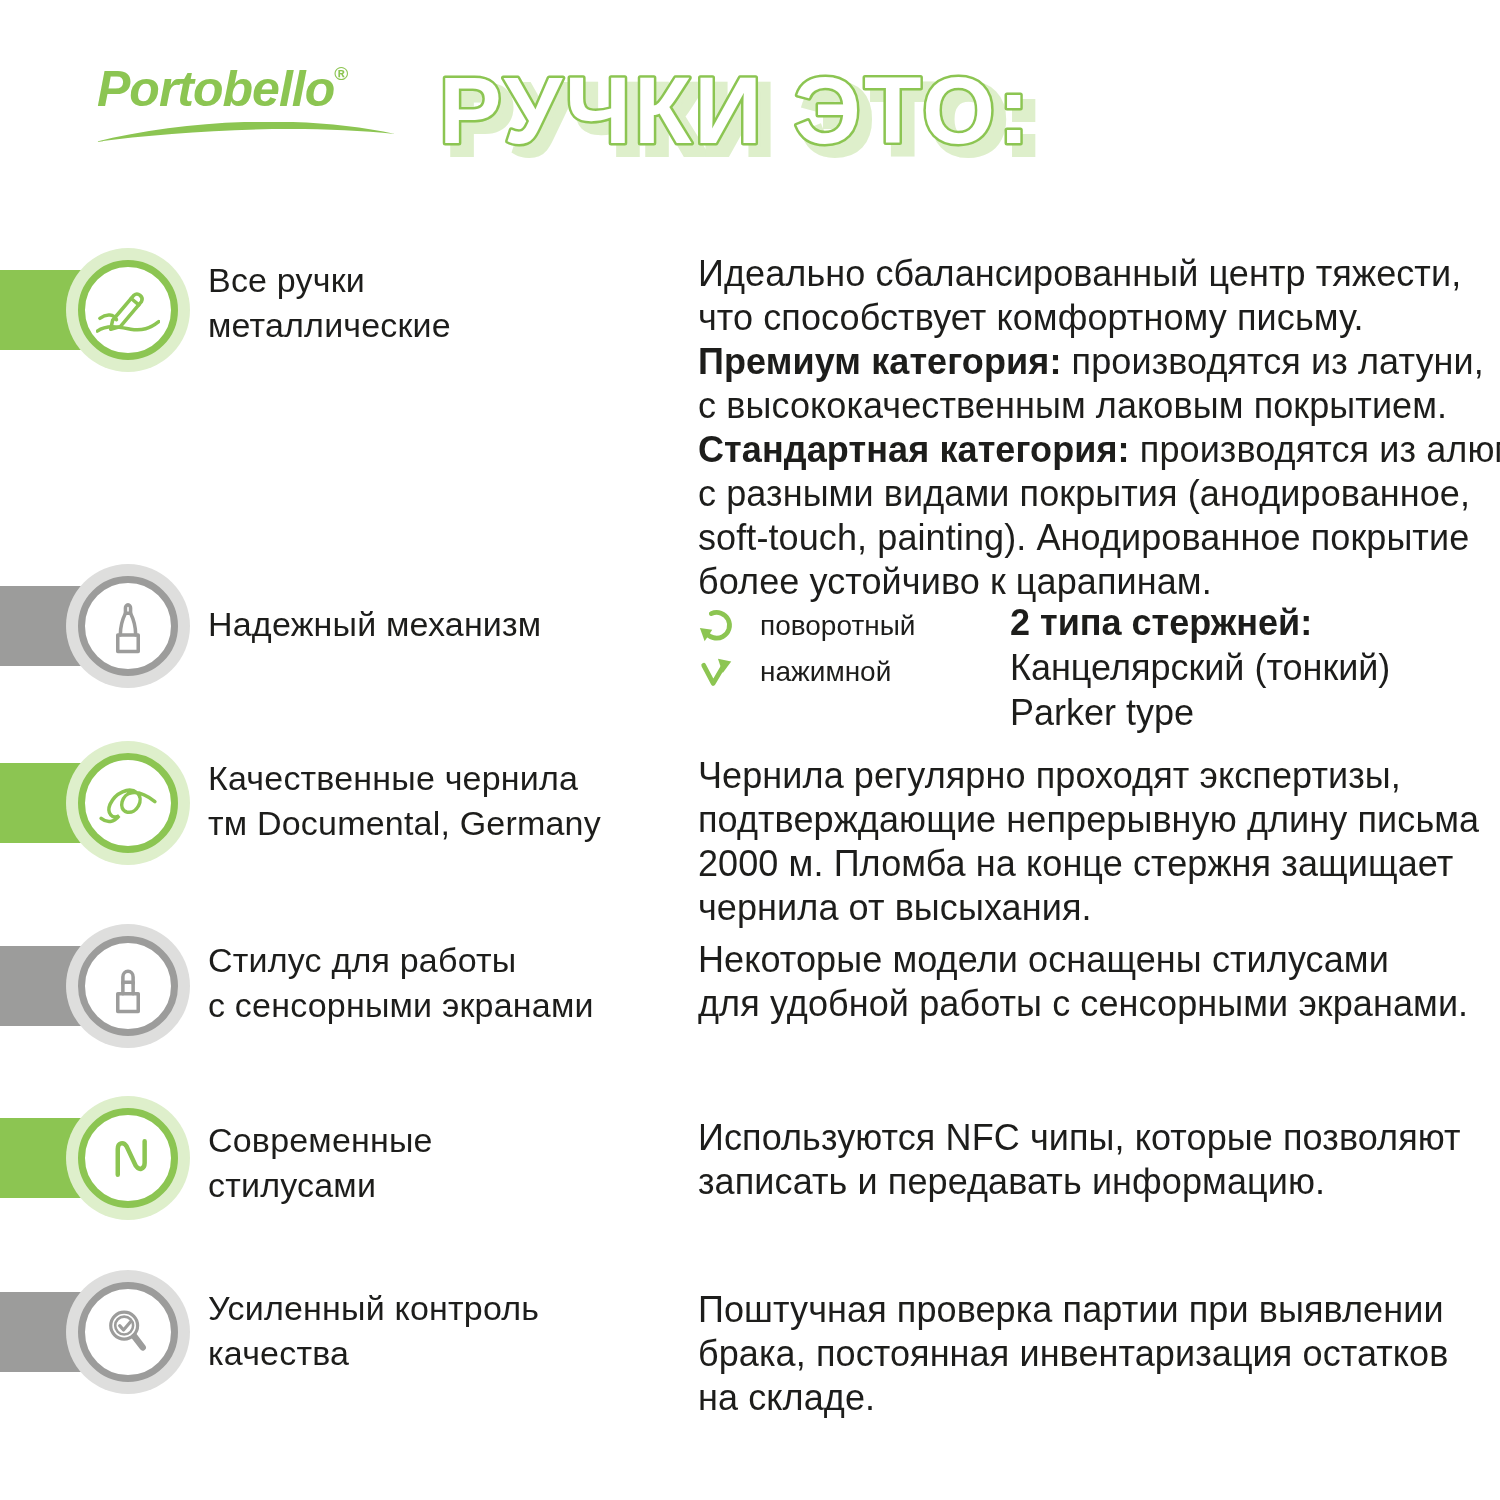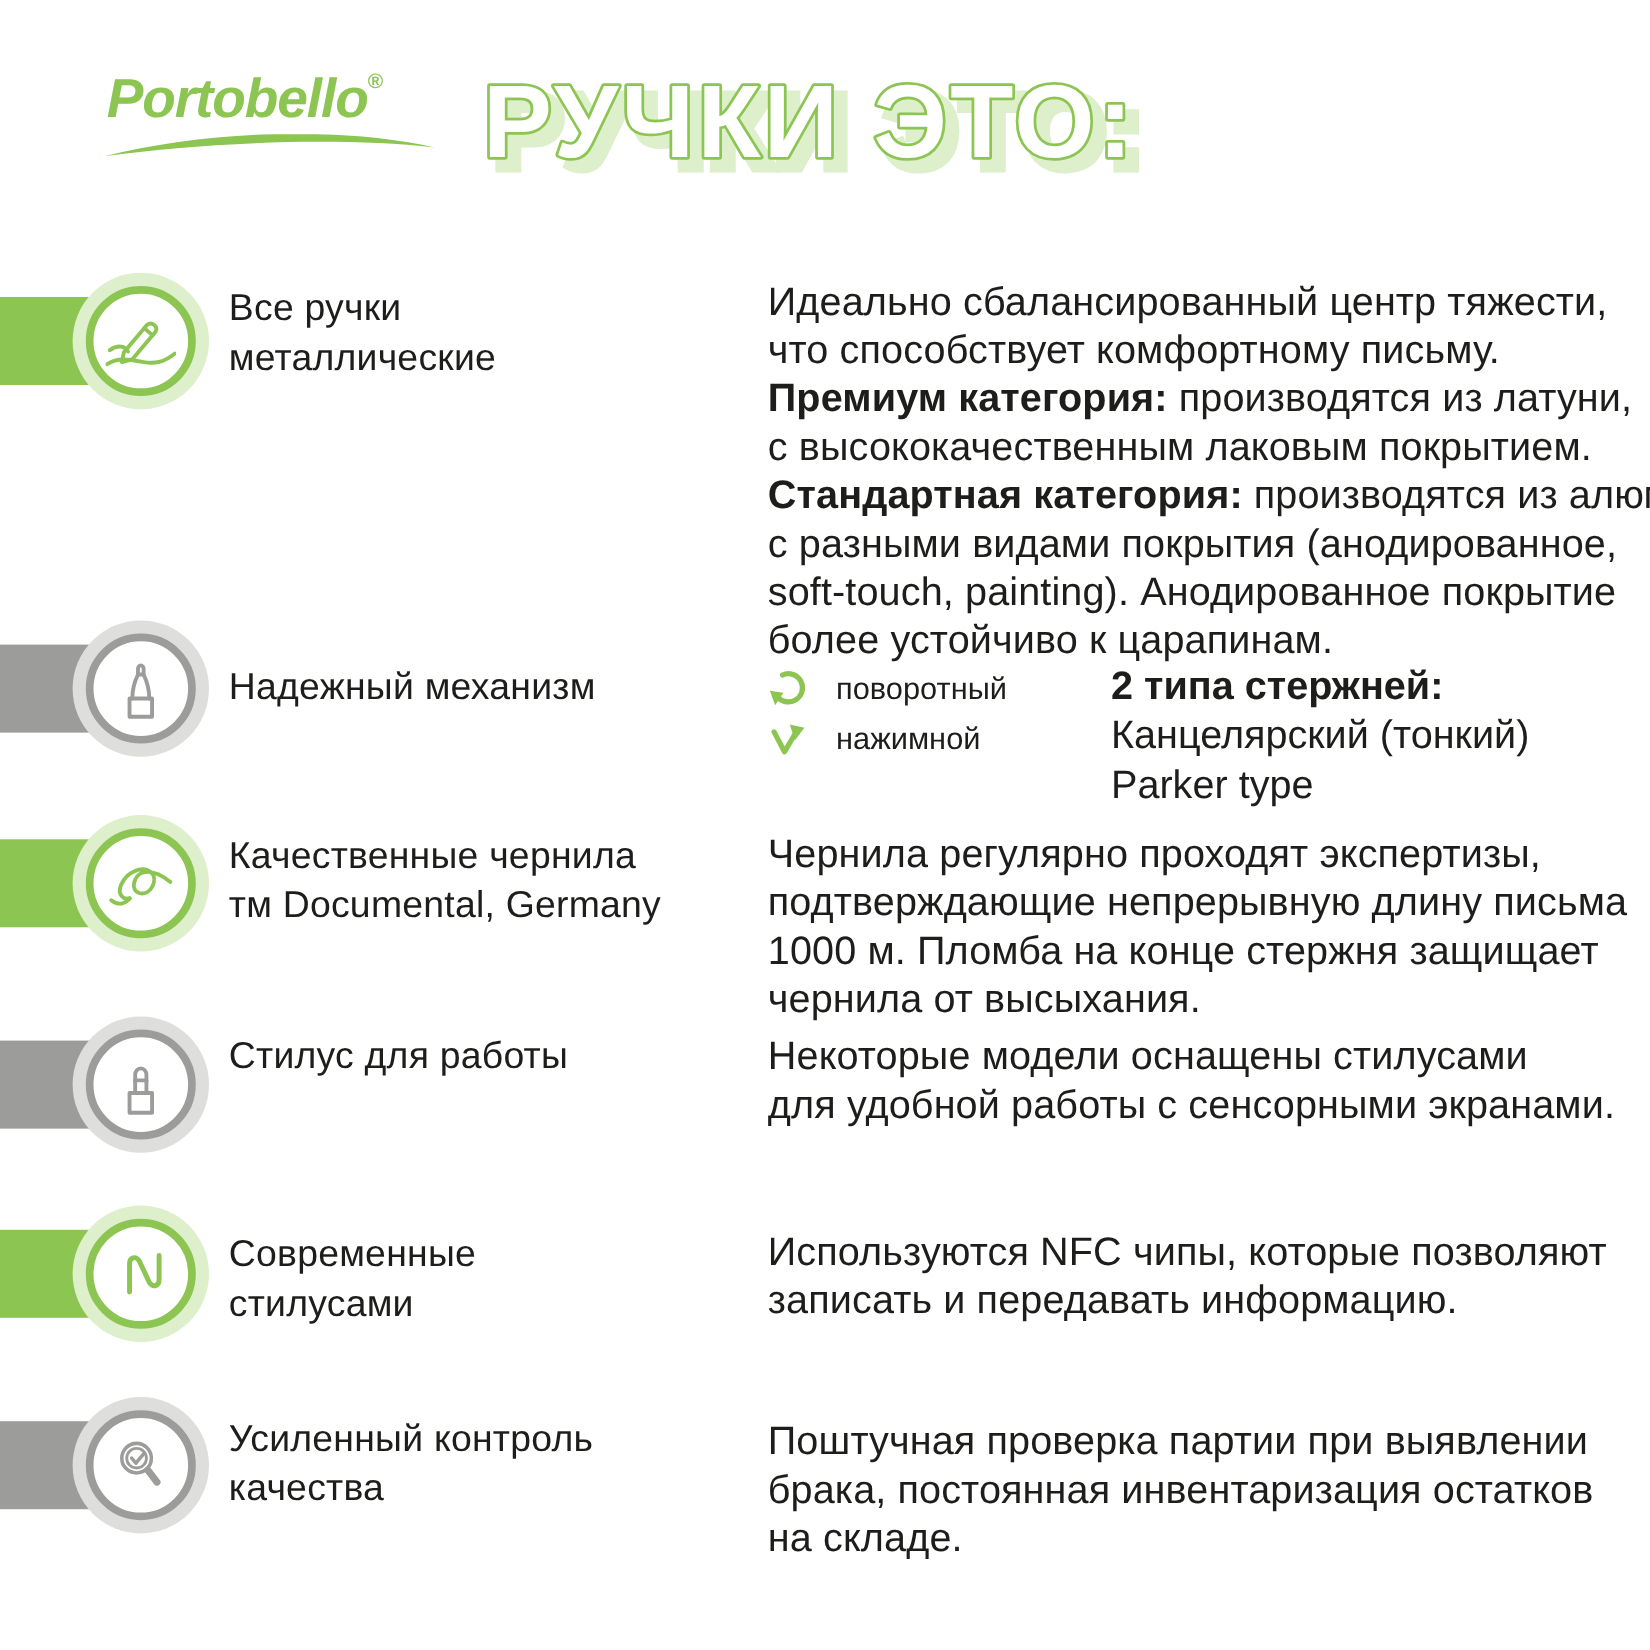--- a/index.html
+++ b/index.html
@@ -124,36 +124,36 @@
   <section class="row green">
     <div class="bar" style="top:763px"></div>
     <div class="badge" style="top:741px">
       <div class="badge-in">
         <svg width="64" height="64" viewBox="0 0 100 100" fill="none" stroke="currentColor" stroke-width="5.5" stroke-linecap="round">
           <path d="M8,74 c10,8 20,6 28,-4 c-10,6 -20,-4 -14,-18 c8,-18 30,-28 42,-18 c12,10 0,34 -16,30 c-14,-4 -8,-28 8,-30 c14,-2 26,6 36,14"></path>
         </svg>
       </div>
     </div>
     <h2 class="heading" style="top:756px"><span>Качественные чернила</span><br><span>тм Documental, Germany</span></h2>
-    <p class="body" style="top:754px"><span>Чернила регулярно проходят экспертизы,</span><br><span>подтверждающие непрерывную длину письма</span><br><span>1000 м. Пломба на конце стержня защищает</span><br><span>чернила от высыхания.</span></p>
+    <p class="body" style="top:754px"><span>Чернила регулярно проходят экспертизы,</span><br><span>подтверждающие непрерывную длину письма</span><br><span>2000 м. Пломба на конце стержня защищает</span><br><span>чернила от высыхания.</span></p>
   </section>
 
   <section class="row gray">
     <div class="bar" style="top:946px"></div>
     <div class="badge" style="top:924px">
       <div class="badge-in">
         <svg width="64" height="64" viewBox="0 0 100 100" fill="none" stroke="currentColor" stroke-width="5.5" stroke-linecap="round" stroke-linejoin="round">
           <path d="M42,46 v-10 a8,9 0 0 1 16,0 v10"></path>
           <path d="M42,44 h16"></path>
           <path d="M42,46 v16 M58,46 v16"></path>
           <path d="M34,62 h32 v28 h-32 z"></path>
         </svg>
       </div>
     </div>
-    <h2 class="heading" style="top:938px"><span>Стилус для работы</span><br></h2>
+    <h2 class="heading" style="top:938px"><span>Стилус для работы</span><br><span>с сенсорными экранами</span></h2>
     <p class="body" style="top:938px"><span>Некоторые модели оснащены стилусами</span><br><span>для удобной работы с сенсорными экранами.</span></p>
   </section>
 
   <section class="row green">
     <div class="bar" style="top:1118px"></div>
     <div class="badge" style="top:1096px">
       <div class="badge-in">
         <svg width="64" height="64" viewBox="0 0 100 100" fill="none" stroke="currentColor" stroke-width="7" stroke-linecap="round">
           <path d="M34,76 V36 c0,-10 9,-12 14,-4 l14,30 c5,8 14,6 14,-4 V24"></path>
         </svg>

